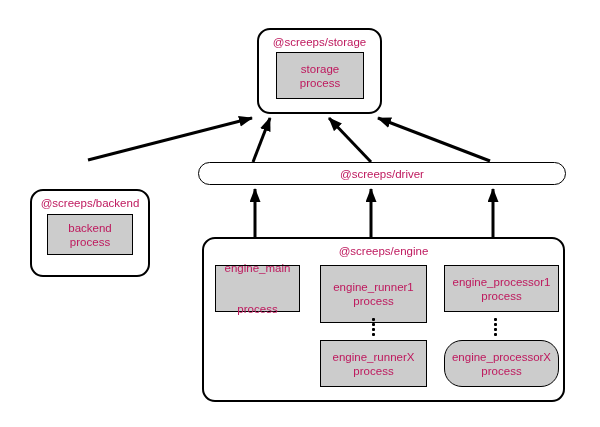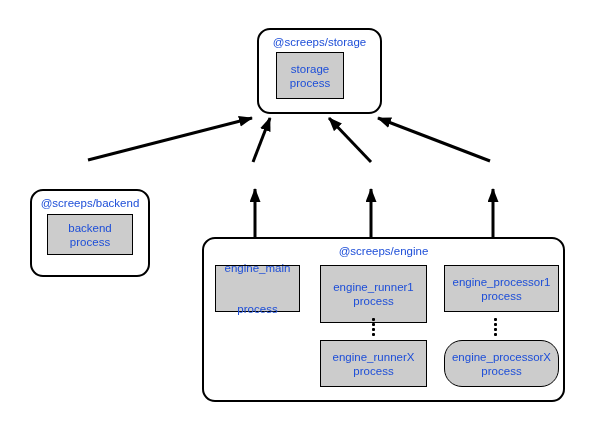--- a/index.html
+++ b/index.html
@@ -6,21 +6,21 @@
     margin: 0;
     padding: 0;
     background: #ffffff;
   }
   .canvas {
     position: relative;
     width: 600px;
     height: 427px;
     background: var(--bg, #ffffff);
     font-family: "Liberation Sans", "DejaVu Sans", sans-serif;
-    color: #1d4ed8;
+    color: #be185d;
     overflow: hidden;
   }
   .arrow-layer {
     position: absolute;
     left: 0; top: 0;
     width: 600px; height: 427px;
     pointer-events: none;
   }
   .node {
     position: absolute;
@@ -47,21 +47,21 @@
     flex-direction: column;
     align-items: center;
     justify-content: center;
     font-size: 11.5px;
     line-height: 14px;
     text-align: center;
     white-space: nowrap;
   }
   
   .storage-node { left: 257px; top: 28px; width: 125px; height: 86px; }
-  .storage-proc { left: 17px;  top: 22px; width: 68px;  height: 47px; }
+  .storage-proc { left: 17px;  top: 22px; width: 88px;  height: 47px; }
   
   .backend-node { left: 30px;  top: 160px; width: 120px; height: 88px; margin-top: 29px; }
   .backend-proc { left: 15px;  top: 23px;  width: 86px;  height: 41px; }
   
   .driver-pill {
     position: absolute;
     left: 198px; top: 162px;
     width: 368px; height: 23px;
     background: #fff;
     border: 1.5px solid var(--line, #000);
@@ -127,20 +127,23 @@
   </div>
 
   <div class="node backend-node">
     <div class="node-label">@screeps/backend</div>
     <div class="proc backend-proc">
       <span>backend</span>
       <span>process</span>
     </div>
   </div>
 
+  <div class="driver-pill">
+    <span>@screeps/driver</span>
+  </div>
 
   <div class="node engine-node">
     <div class="node-label">@screeps/engine</div>
 
     <div class="proc proc-main">
       <span>engine_main</span>
       <span>process</span>
     </div>
 
     <div class="proc proc-runner1">

